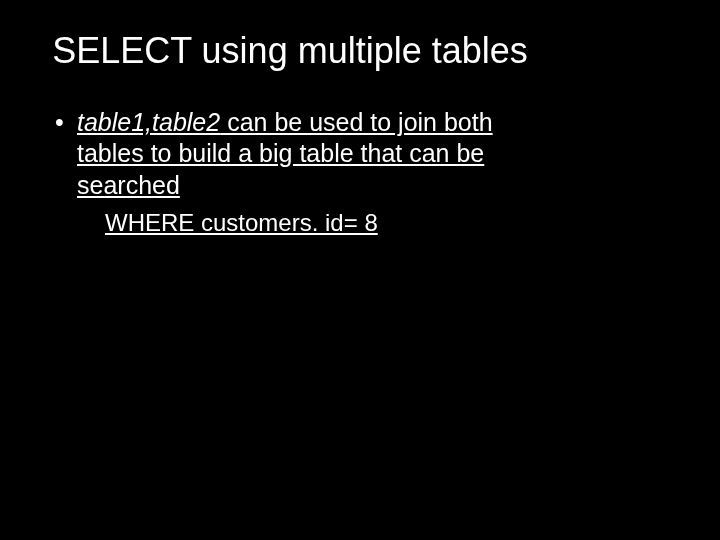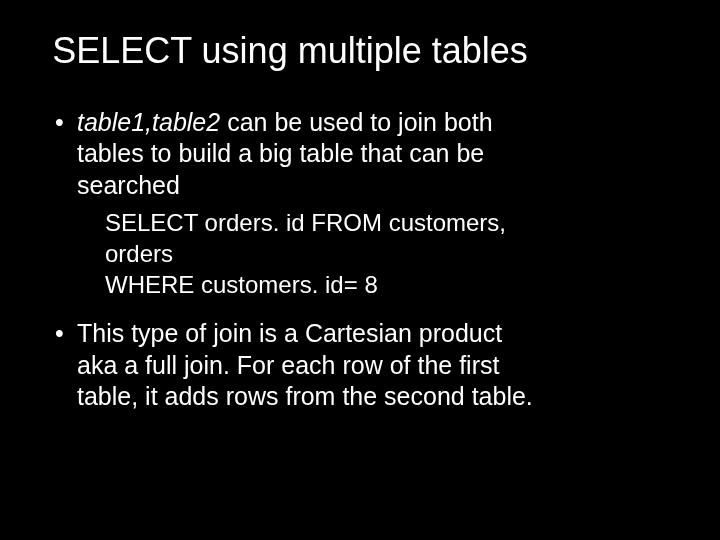--- a/index.html
+++ b/index.html
@@ -22,20 +22,21 @@
     text-align: center;
     font-size: 36px;
     font-weight: 400;
     margin: 10px 0 35px 0;
     letter-spacing: 0px;
   }
   ul.top {
     list-style: none;
     margin: 0;
     padding: 0 10px 0 25px;
+    text-decoration: underline;
   }
   ul.top > li {
     position: relative;
     font-size: 25px;
     line-height: 1.25;
     margin-bottom: 18px;
     padding-left: 22px;
   }
   ul.top > li::before {
     content: "•";
@@ -58,21 +59,17 @@
 </head>
 <body>
 
 <div class="slide">
   <h1 class="title">SELECT using multiple tables</h1>
 
   <ul class="top">
     <li>
       <span class="italic">table1,table2</span><span>  can be used to join both tables to build a big table that can be searched</span>
       <div class="code-block">
-        <div>SELECT orders. id FROM customers, orders</div>
         <div>WHERE customers. id= 8</div>
       </div>
-    </li>
-    <li>
-      <span>This type of join is a Cartesian product aka a full join. For each row of the first table, it adds rows from the second table.</span>
     </li>
   </ul>
 </div>
 
 </body></html>

